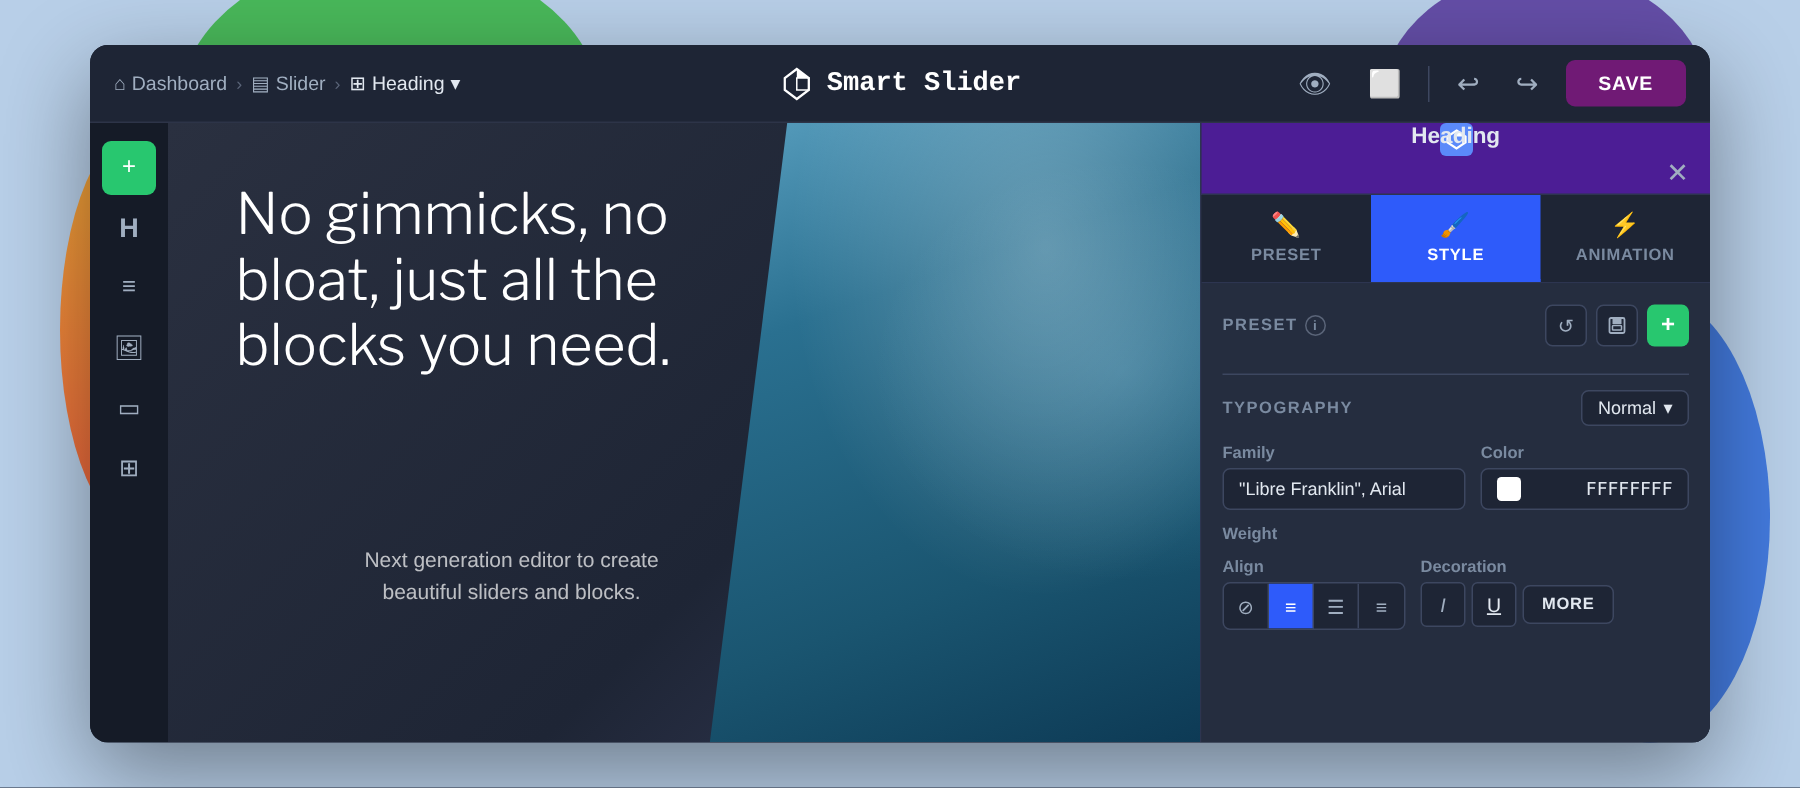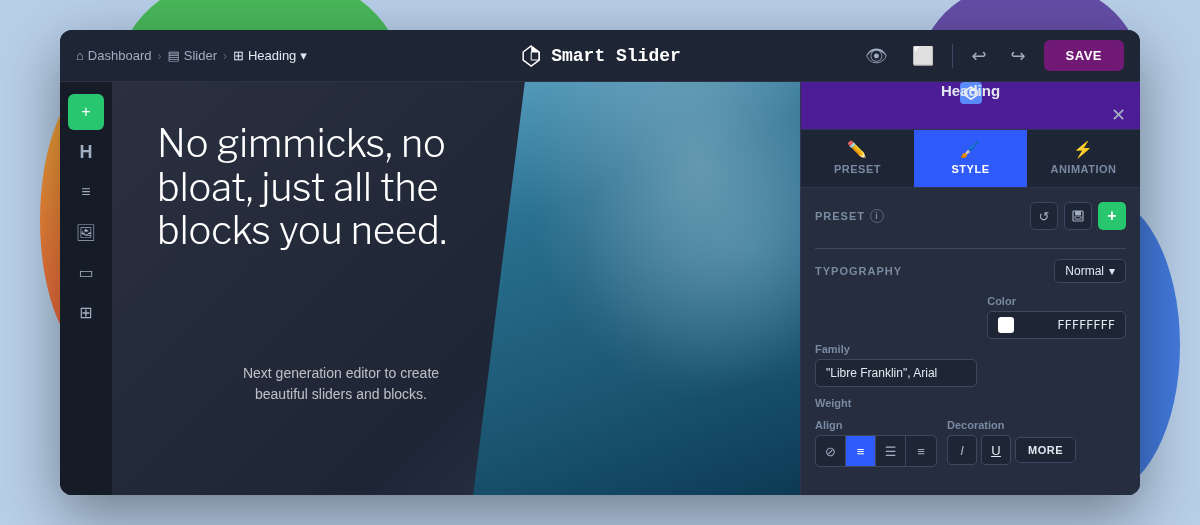--- a/index.html
+++ b/index.html
@@ -478,21 +478,21 @@
       gap: 10px;
       margin-bottom: 10px;
     }
 
     .form-group {
       display: flex;
       flex-direction: column;
       gap: 4px;
     }
 
-    .form-group.grow { flex: 1; margin-top: 48px; }
+    .form-group.grow { flex: 1; }
 
     .form-label {
       color: #7a8aa0;
       font-size: 11px;
       font-weight: 600;
     }
 
     .form-input {
       background: #1e2535;
       border: 1px solid #3d4760;

